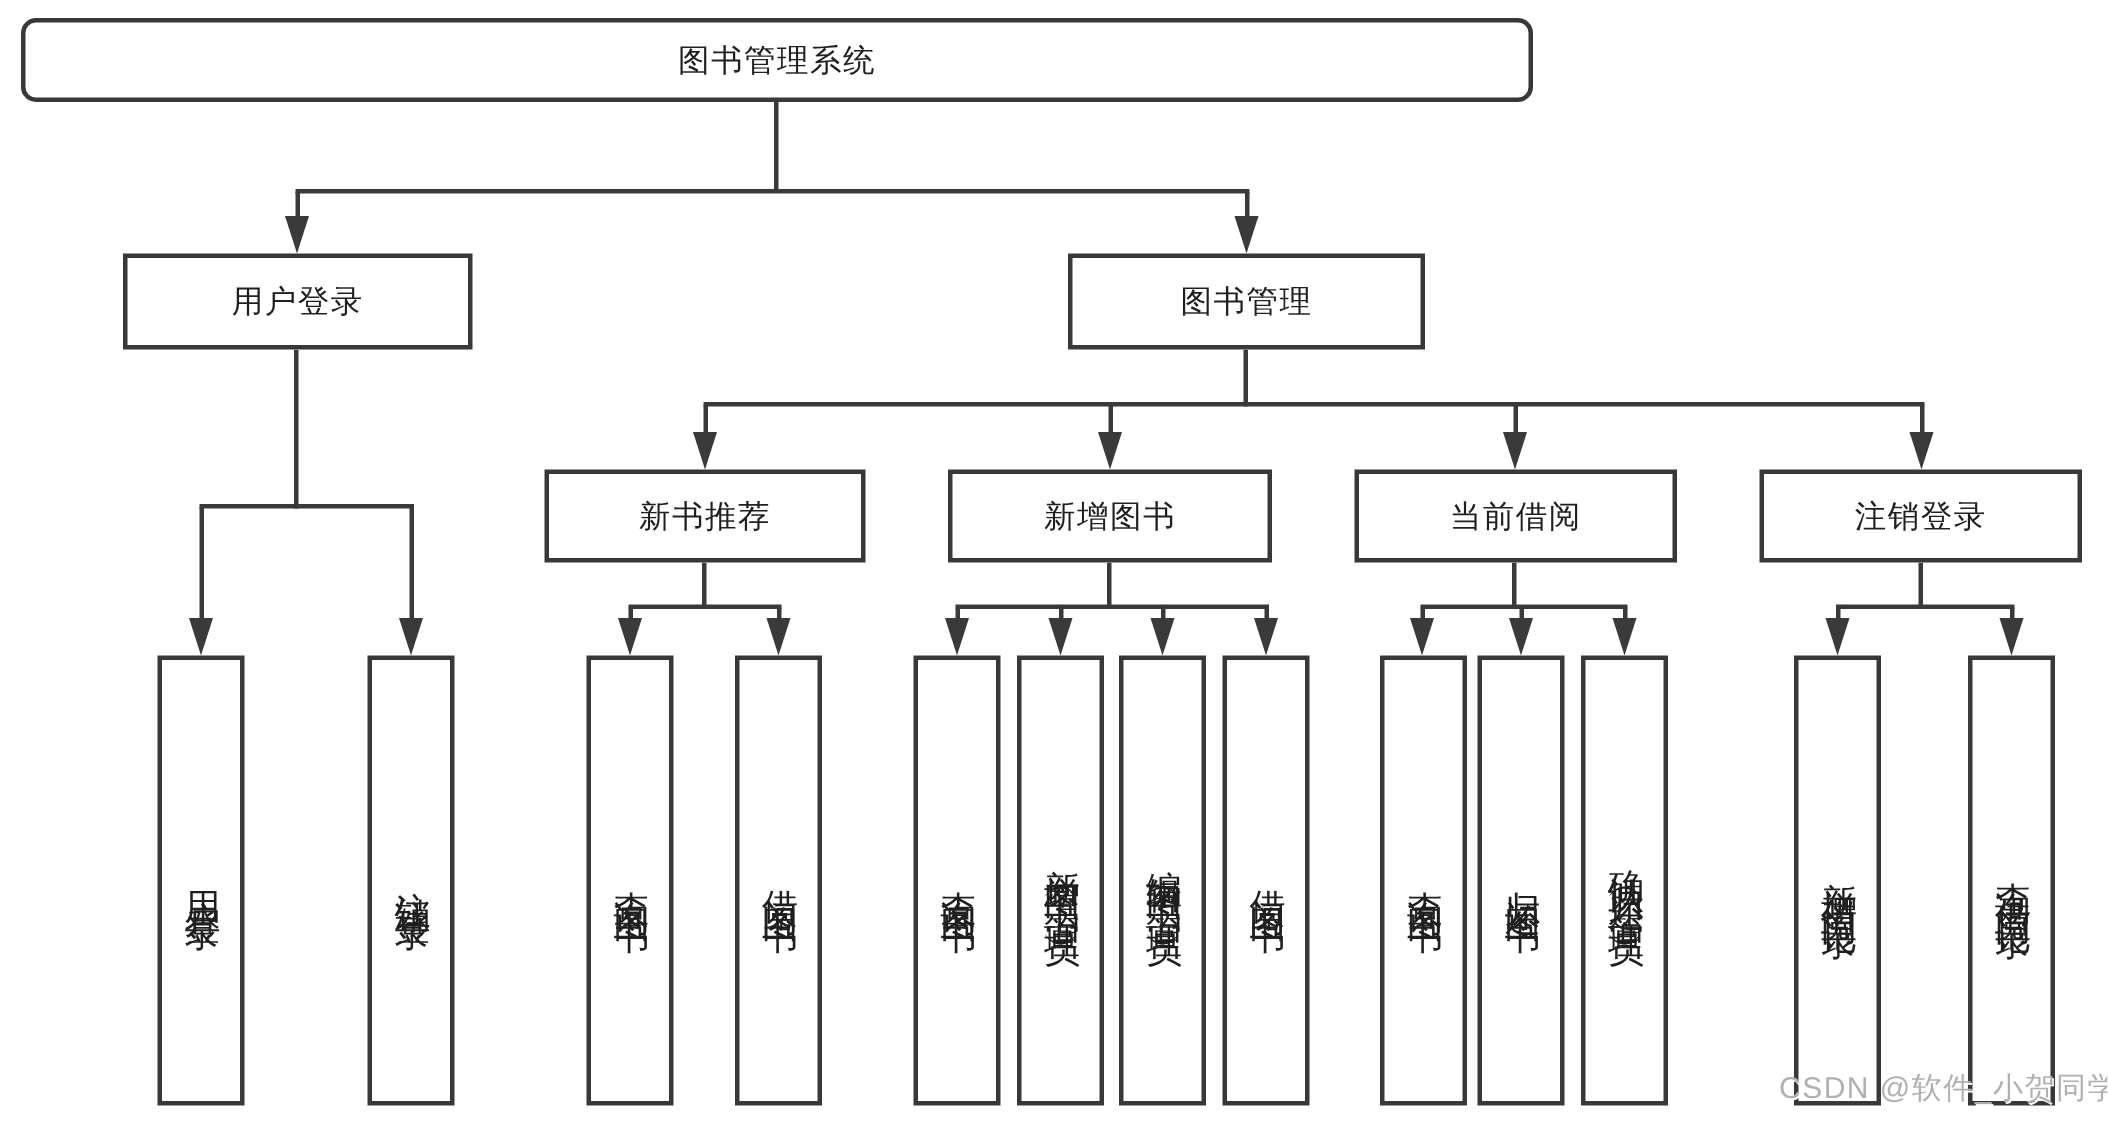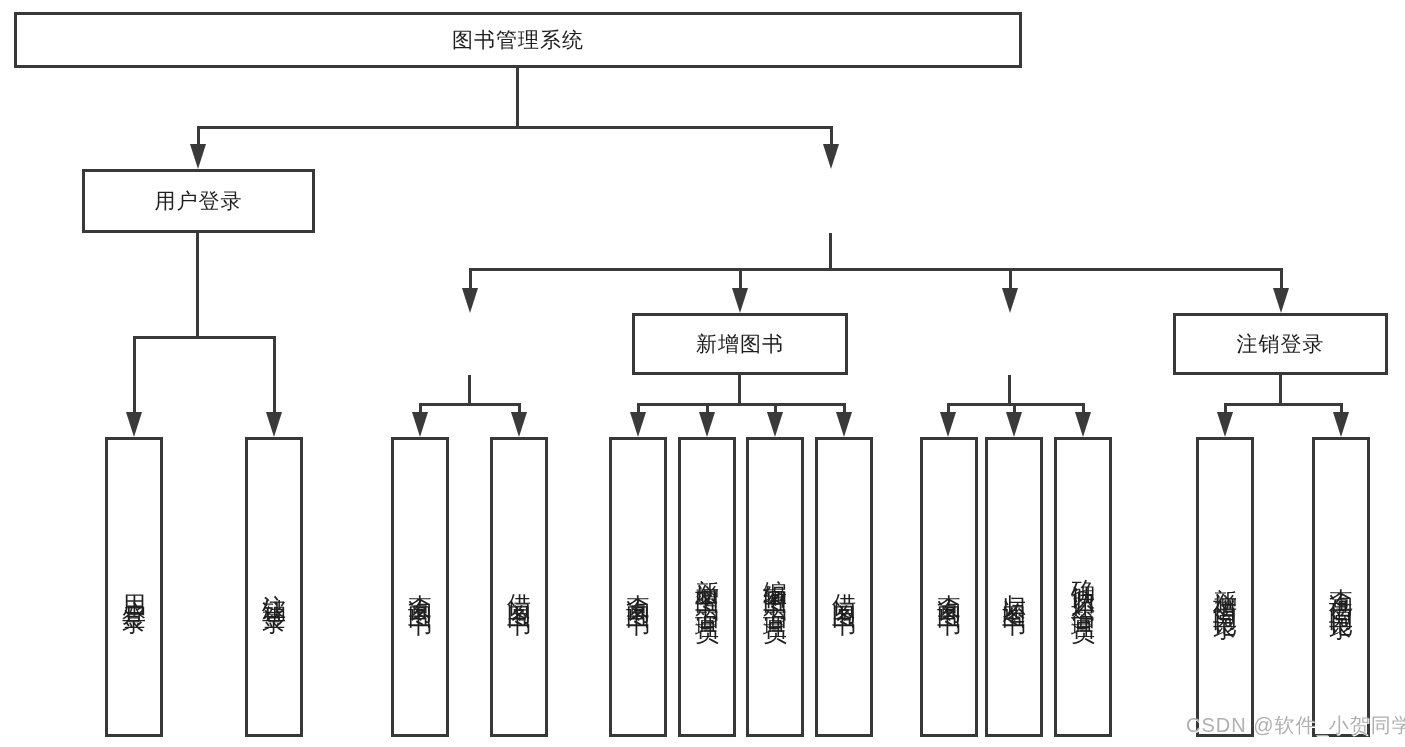--- a/index.html
+++ b/index.html
@@ -119,31 +119,40 @@
       <div class="vline" style="left: 1012.5px; top: 405px; height: 12px;"></div>
       <div class="ahead" style="left: 1006px; top: 412px;"></div>
       <div class="vline" style="left: 1081.5px; top: 405px; height: 12px;"></div>
       <div class="ahead" style="left: 1075px; top: 412px;"></div>
       <div class="vline" style="left: 1223.5px; top: 405px; height: 12px;"></div>
       <div class="ahead" style="left: 1217px; top: 412px;"></div>
       <div class="vline" style="left: 1339.5px; top: 405px; height: 12px;"></div>
       <div class="ahead" style="left: 1333px; top: 412px;"></div>
     </div>
 
-  <div class="node" style="left:14px;top:12px;width:1008px;height:56px;">
+  <div class="node" style="left:14px;top:12px;width:1008px;height:56px;border-radius:10px;">
     <span>图书管理系统</span>
   </div>
 
   <div class="node" style="left:82px;top:169px;width:233px;height:64px;">
     <span>用户登录</span>
   </div>
-
+  <div class="node" style="left:712px;top:169px;width:238px;height:64px;">
+    <span>图书管理</span>
+  </div>
+
+  <div class="node" style="left:363px;top:313px;width:214px;height:62px;">
+    <span>新书推荐</span>
+  </div>
   <div class="node" style="left:632px;top:313px;width:216px;height:62px;">
     <span>新增图书</span>
   </div>
+  <div class="node" style="left:903px;top:313px;width:215px;height:62px;">
+    <span>当前借阅</span>
+  </div>
   <div class="node" style="left:1173px;top:313px;width:215px;height:62px;">
     <span>注销登录</span>
   </div>
 
   <div class="leaf" style="left:105px;">
     <span>用户登录</span>
   </div>
   <div class="leaf" style="left:245px;">
     <span>注销登录</span>
   </div>

